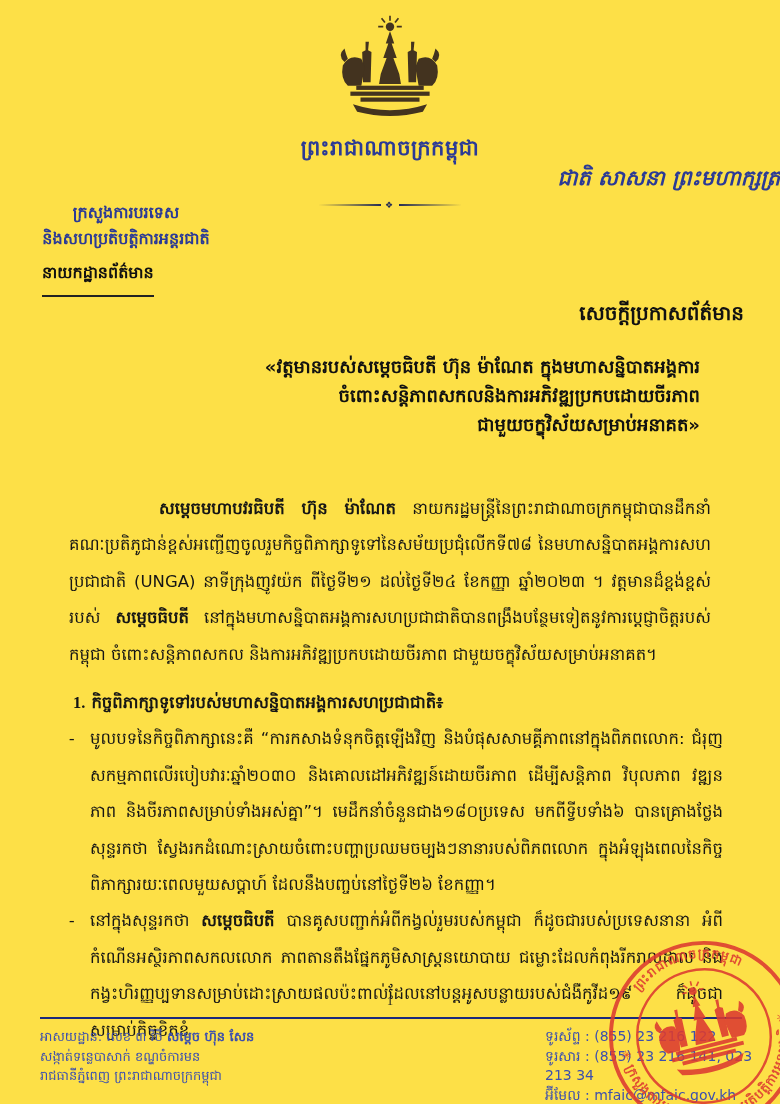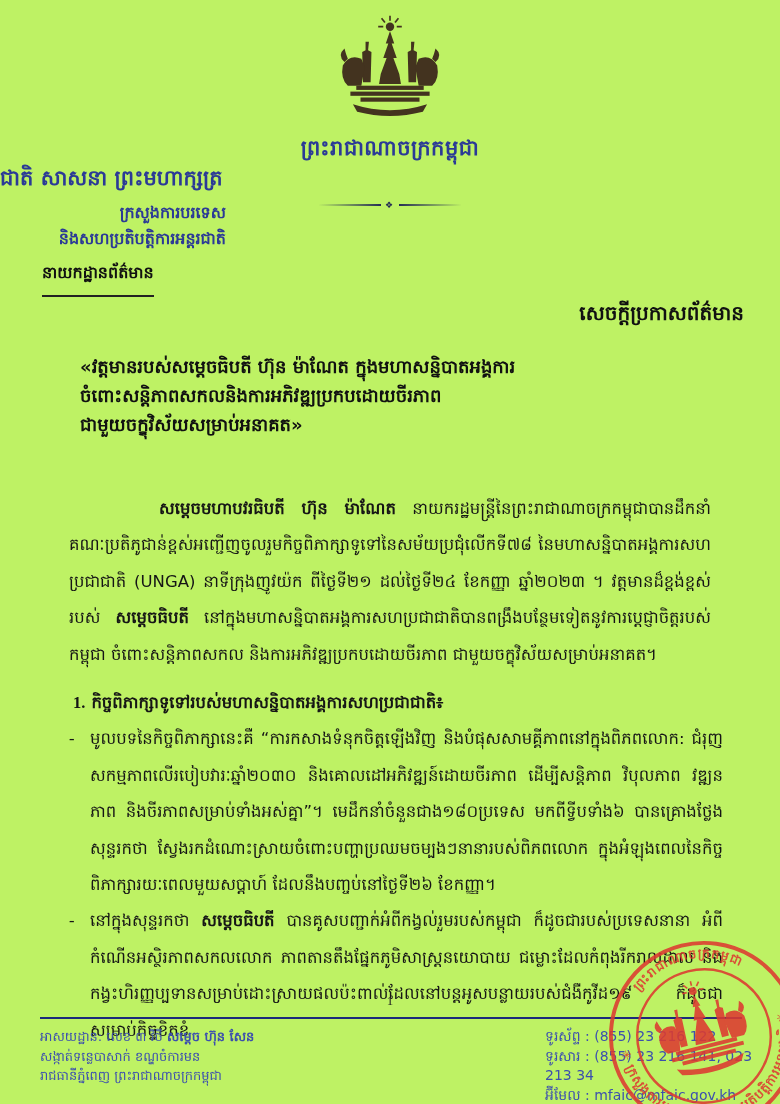--- a/index.html
+++ b/index.html
@@ -1,70 +1,71 @@
 <!DOCTYPE html>
 <html><head>
 <meta charset="utf-8">
 <style>
   html, body { margin: 0; padding: 0; background: #888; }
   .page {
     position: relative;
     width: 780px; height: 1104px;
     margin: 0 auto;
-    background: #bef264;
+    background: #fde047;
     overflow: hidden;
     font-family: "DejaVu Sans", sans-serif;
     color: #1a1a1a;
   }
   
   .arms-wrap {
     position: absolute; top: 12px; left: 0; width: 100%;
     display: flex; justify-content: center;
   }
   .arms-wrap svg { color: #43331f; }
   .kingdom-line {
     position: absolute; top: 134px; left: 0; width: 100%;
     text-align: center; font-size: 21px; font-weight: bold;
     color: #2b3a96; letter-spacing: 0.5px;
   }
   .motto-line {
     position: absolute; top: 164px; left: 0; width: 100%;
-    text-align: left; font-size: 21px; font-weight: bold;
+    text-align: right; font-size: 21px; font-weight: bold;
     color: #2b3a96;
+    font-style: italic;
   }
   .ornament {
     position: absolute; top: 200px; left: 0; width: 100%;
     display: flex; justify-content: center; align-items: center;
     color: #222a55; font-size: 9px;
   }
   .ornament .bar { width: 62px; height: 0; border-top: 2px solid #222a55; }
   .ornament .bar.l { border-image: linear-gradient(to right, transparent, #222a55) 1; }
   .ornament .bar.r { border-image: linear-gradient(to left, transparent, #222a55) 1; }
   .ornament .glyph { margin: 0 4px; letter-spacing: 2px; }
   
   .ministry {
     position: absolute; top: 200px; left: 26px; width: 200px;
-    text-align: right; color: #2b3a96; font-weight: bold;
+    text-align: center; color: #2b3a96; font-weight: bold;
     font-size: 16px; line-height: 26px;
   }
   .department {
     position: absolute; top: 262px; left: 42px;
     font-size: 16px; font-weight: bold; color: #111;
     border-bottom: 2px solid #222; padding-bottom: 9px;
   }
   
   .doc-type {
     position: absolute; top: 300px; left: 0; width: 100%;
     text-align: right; padding-right: 36px; box-sizing: border-box;
     font-size: 20px; font-weight: bold; color: #111;
   }
   
   .title-quote {
     position: absolute; top: 352px; left: 80px; width: 620px;
-    text-align: left; font-size: 18px; font-weight: bold;
+    text-align: right; font-size: 18px; font-weight: bold;
     line-height: 29px; color: #111;
   }
   
   .body-text {
     position: absolute; top: 479px; left: 57px; width: 666px;
     font-size: 16.5px; line-height: 36.4px; text-align: justify;
     color: #151515;
   }
   .para1 { margin: 12px; text-indent: 90px; }
   .b { font-weight: bold; }

